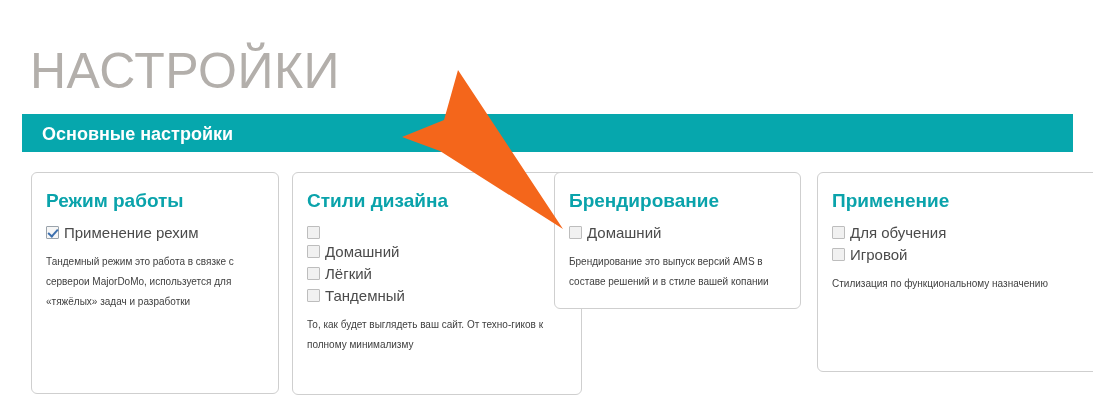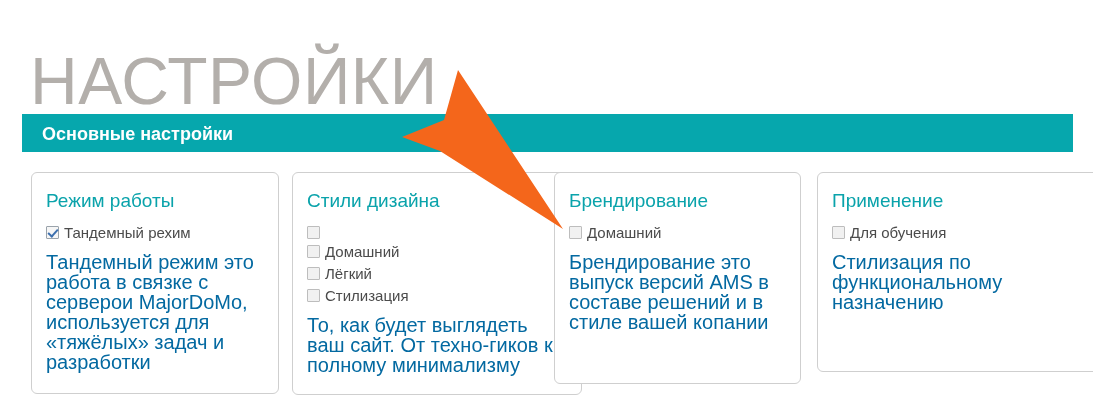--- a/index.html
+++ b/index.html
@@ -20,21 +20,21 @@
   #page-root {
     position: absolute;
     inset: 0;
   }
 
   
   .page-title {
     position: absolute;
     left: 30px;
     top: 8px;
-    font-size: 66px;
+    font-size: 50px;
     line-height: 58px;
     font-weight: 400;
     color: #b3afab;
     letter-spacing: 0.5px;
     white-space: nowrap;
   }
 
   
   .section-bar {
     position: absolute;
@@ -67,27 +67,27 @@
     position: absolute;
     top: 172px;
     box-sizing: border-box;
     border: 1px solid #cfcfcf;
     border-radius: 6px;
     background: #ffffff;
     padding: 16px 14px 12px 14px;
   }
   .card-1 { left: 31px;  width: 248px; height: 222px; }
   .card-2 { left: 292px; width: 290px; height: 223px; }
-  .card-3 { left: 554px; width: 247px; height: 212px; }
+  .card-3 { left: 554px; width: 247px; height: 137px; }
   .card-4 { left: 817px; width: 286px; height: 200px; }
 
   .card-title {
     font-size: 19px;
     line-height: 24px;
-    font-weight: normal;
+    font-weight: bold;
     color: #0aa3ab;
     margin: 0 0 10px 0;
     white-space: nowrap;
   }
 
   .option-list {
     margin: 0 0 10px 0;
     padding: 0;
     list-style: none;
   }
@@ -124,23 +124,23 @@
     transform: rotate(42deg);
   }
   .option-label {
     font-size: 15px;
     line-height: 19px;
     color: #4b4b4b;
     white-space: nowrap;
   }
 
   .card-desc {
-    font-size: 20px;
+    font-size: 10px;
     line-height: 20px;
-    color: #0369a1;
+    color: #404040;
     margin: 0;
   }
 
   
   .pointer-arrow {
     position: absolute;
     left: 0;
     top: 0;
     width: 1093px;
     height: 407px;
@@ -158,21 +158,21 @@
     <span class="section-bar-label">Основные настройки</span>
   </div>
 
   <div class="cards">
 
     <section class="card card-1">
       <h2 class="card-title">Режим работы</h2>
       <ul class="option-list">
         <li class="option-row">
           <span class="checkbox checked"></span>
-          <span class="option-label">Тандемный рехим</span>
+          <span class="option-label">Применение рехим</span>
         </li>
       </ul>
       <p class="card-desc">Тандемный режим это работа в связке с серверои MajorDoMo, используется для «тяжёлых» задач и разработки</p>
     </section>
 
     <section class="card card-2">
       <h2 class="card-title">Стили дизайна</h2>
       <ul class="option-list">
         <li class="option-row">
           <span class="checkbox"></span>
@@ -180,21 +180,21 @@
         <li class="option-row">
           <span class="checkbox"></span>
           <span class="option-label">Домашний</span>
         </li>
         <li class="option-row">
           <span class="checkbox"></span>
           <span class="option-label">Лёгкий</span>
         </li>
         <li class="option-row">
           <span class="checkbox"></span>
-          <span class="option-label">Стилизация</span>
+          <span class="option-label">Тандемный</span>
         </li>
       </ul>
       <p class="card-desc">То, как будет выглядеть ваш сайт. От техно-гиков к полному минимализму</p>
     </section>
 
     <section class="card card-3">
       <h2 class="card-title">Брендирование</h2>
       <ul class="option-list">
         <li class="option-row">
           <span class="checkbox"></span>
@@ -203,20 +203,24 @@
       </ul>
       <p class="card-desc">Брендирование это выпуск версий AMS в составе решений и в стиле вашей копании</p>
     </section>
 
     <section class="card card-4">
       <h2 class="card-title">Применение</h2>
       <ul class="option-list">
         <li class="option-row">
           <span class="checkbox"></span>
           <span class="option-label">Для обучения</span>
+        </li>
+        <li class="option-row">
+          <span class="checkbox"></span>
+          <span class="option-label">Игровой</span>
         </li>
       </ul>
       <p class="card-desc">Стилизация по функциональному назначению</p>
     </section>
 
   </div>
 
   <svg class="pointer-arrow" viewBox="0 0 1093 407">
     <polygon points="458,70 563,229 440,151 402,137 444,120" fill="#f4661b"></polygon>
   </svg>

